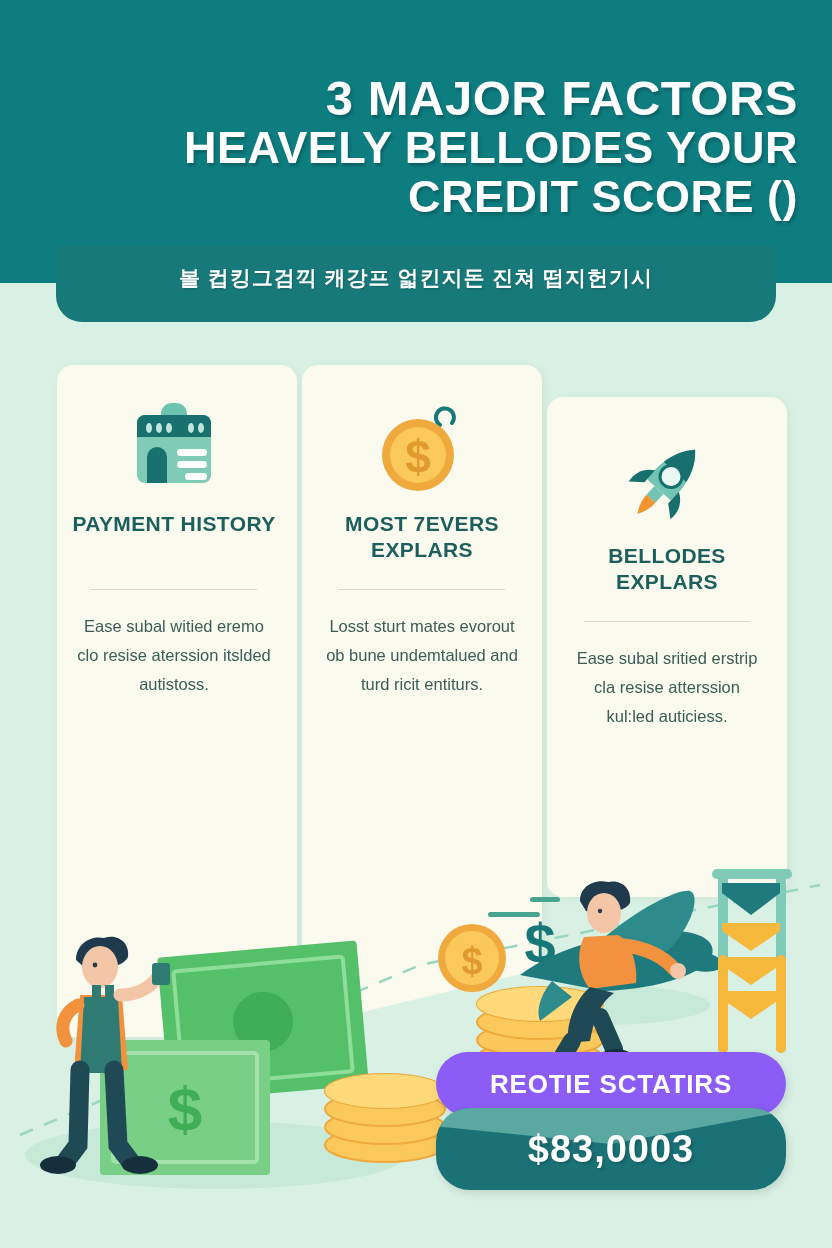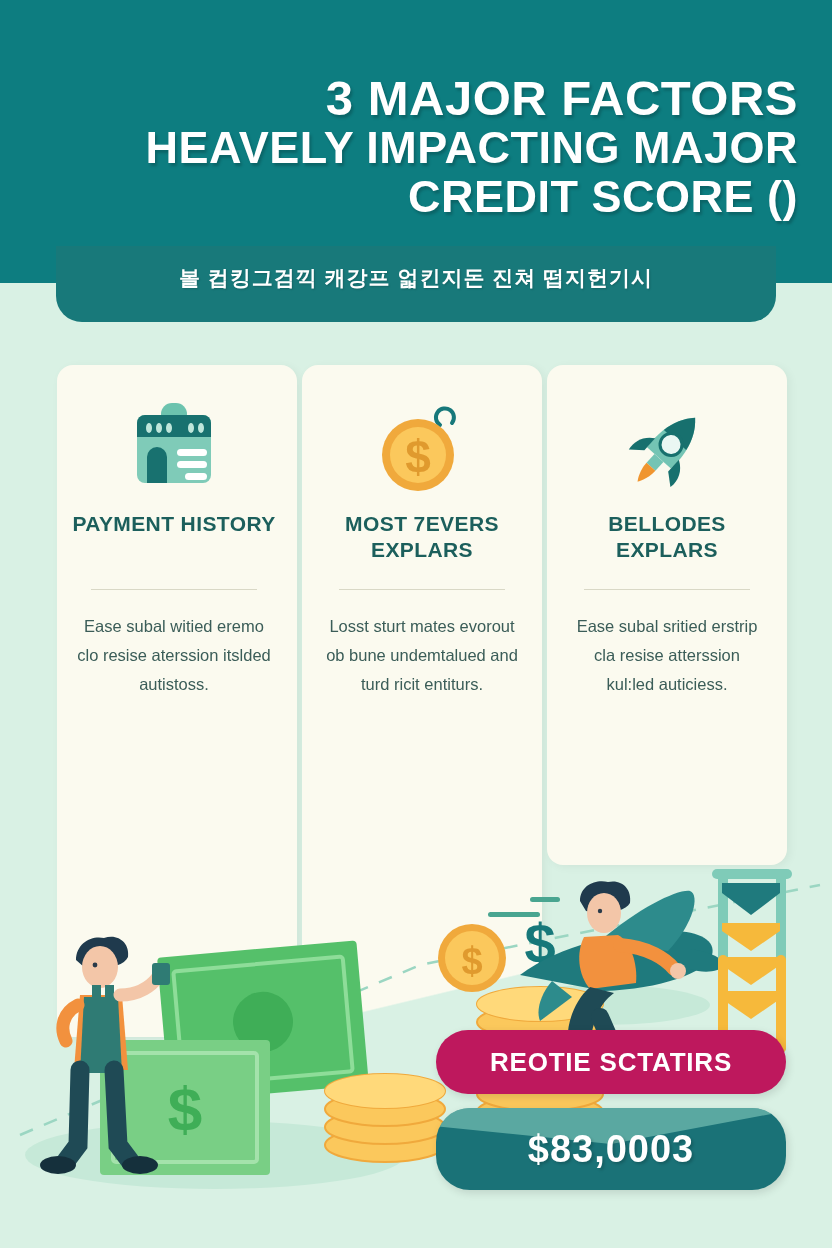--- a/index.html
+++ b/index.html
@@ -101,21 +101,21 @@
     top: 0;
     width: 240px;
     background: #fbfaef;
     border-radius: 16px;
     padding: 28px 18px 0 18px;
     text-align: center;
     box-shadow: 3px 2px 10px rgba(0,0,0,0.05);
   }
   .card.c1 { left: 57px;  height: 672px; padding-left: 12px; }
   .card.c2 { left: 302px; height: 658px; }
-  .card.c3 { left: 547px; height: 500px; }
+  .card.c3 { left: 547px; height: 500px; margin-top: 32px; }
 
   .card-icon {
     height: 112px;
     display: flex;
     align-items: center;
     justify-content: center;
   }
   .card-title {
     color: #1c5f5c;
     font-size: 21px;
@@ -163,23 +163,23 @@
     width: 350px;
     border-radius: 34px;
     display: flex;
     align-items: center;
     justify-content: center;
     color: #ffffff;
     box-shadow: 2px 3px 8px rgba(0,0,0,0.12);
     overflow: hidden;
   }
   .banner-1 {
-    top: 1030px;
+    top: 1052px;
     height: 64px;
-    background: #be185d;
+    background: #8b5cf6;
     font-size: 26px;
     font-weight: 700;
     letter-spacing: 0.8px;
   }
   .banner-2 {
     top: 1108px;
     height: 82px;
     background: #1a7277;
   }
   .banner-2 .swoosh {
@@ -201,21 +201,21 @@
 </head>
 <body>
 
 <div id="poster">
 
   <div class="header">
 
 
     <div class="title-block">
       <div class="title-line l1">3 MAJOR FACTORS</div>
-      <div class="title-line l2">HEAVELY IMPACTING MAJOR</div>
+      <div class="title-line l2">HEAVELY BELLODES YOUR</div>
       <div class="title-line l3">CREDIT SCORE ()</div>
     </div>
   </div>
 
   <div class="subtitle-bar">
     <span class="subtitle-text">볼 컵킹그검끽 캐강프 얿킨지돈 진쳐 떱지헌기시</span>
   </div>
 
   <div class="cards">
 

